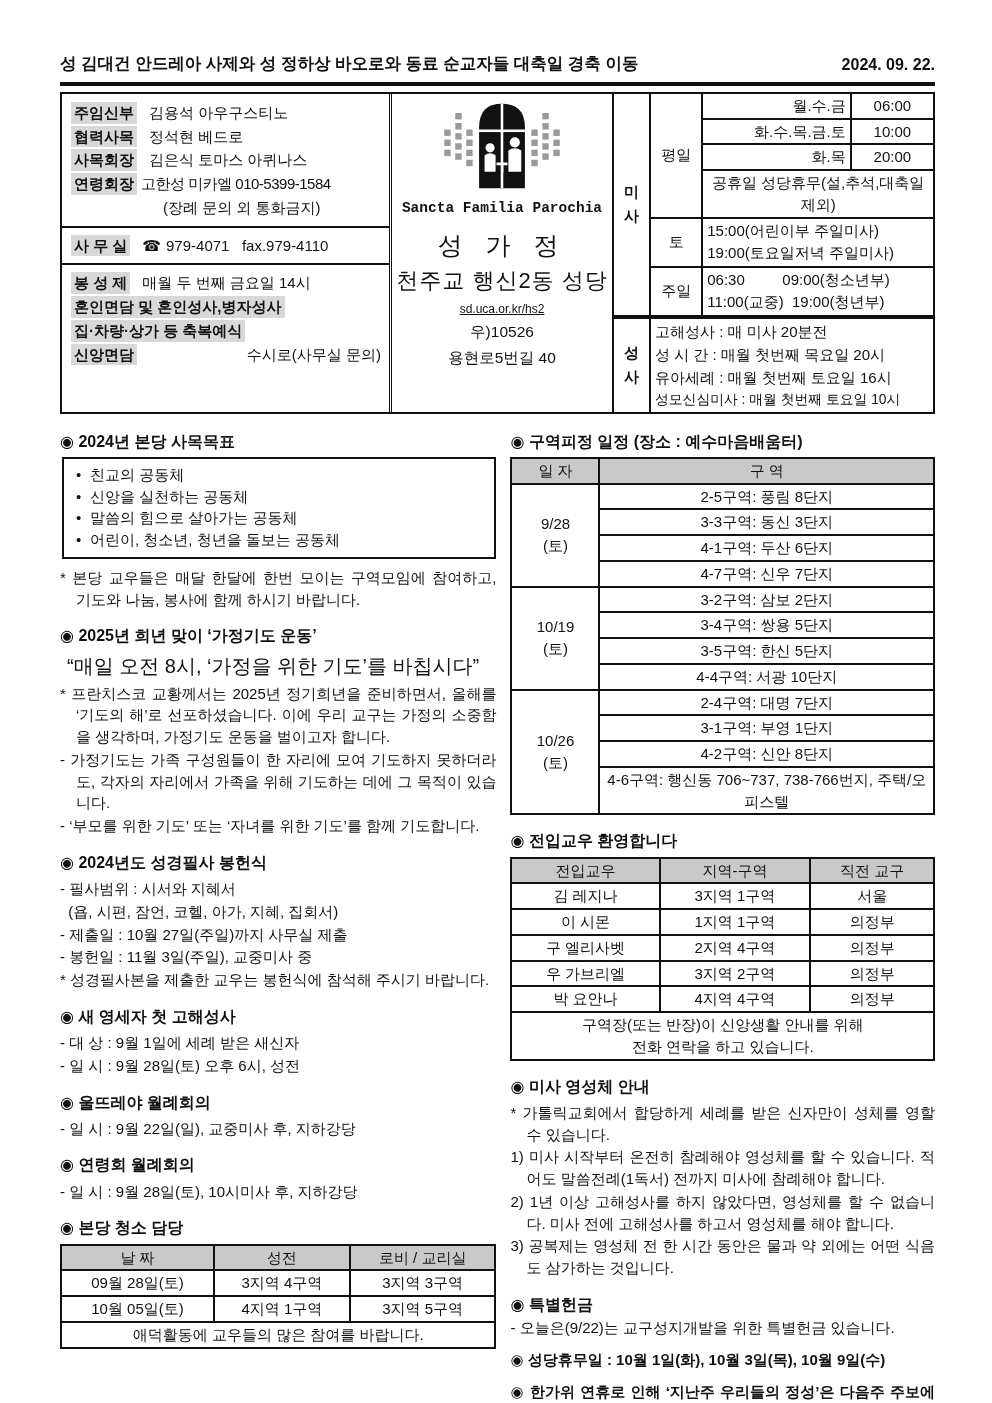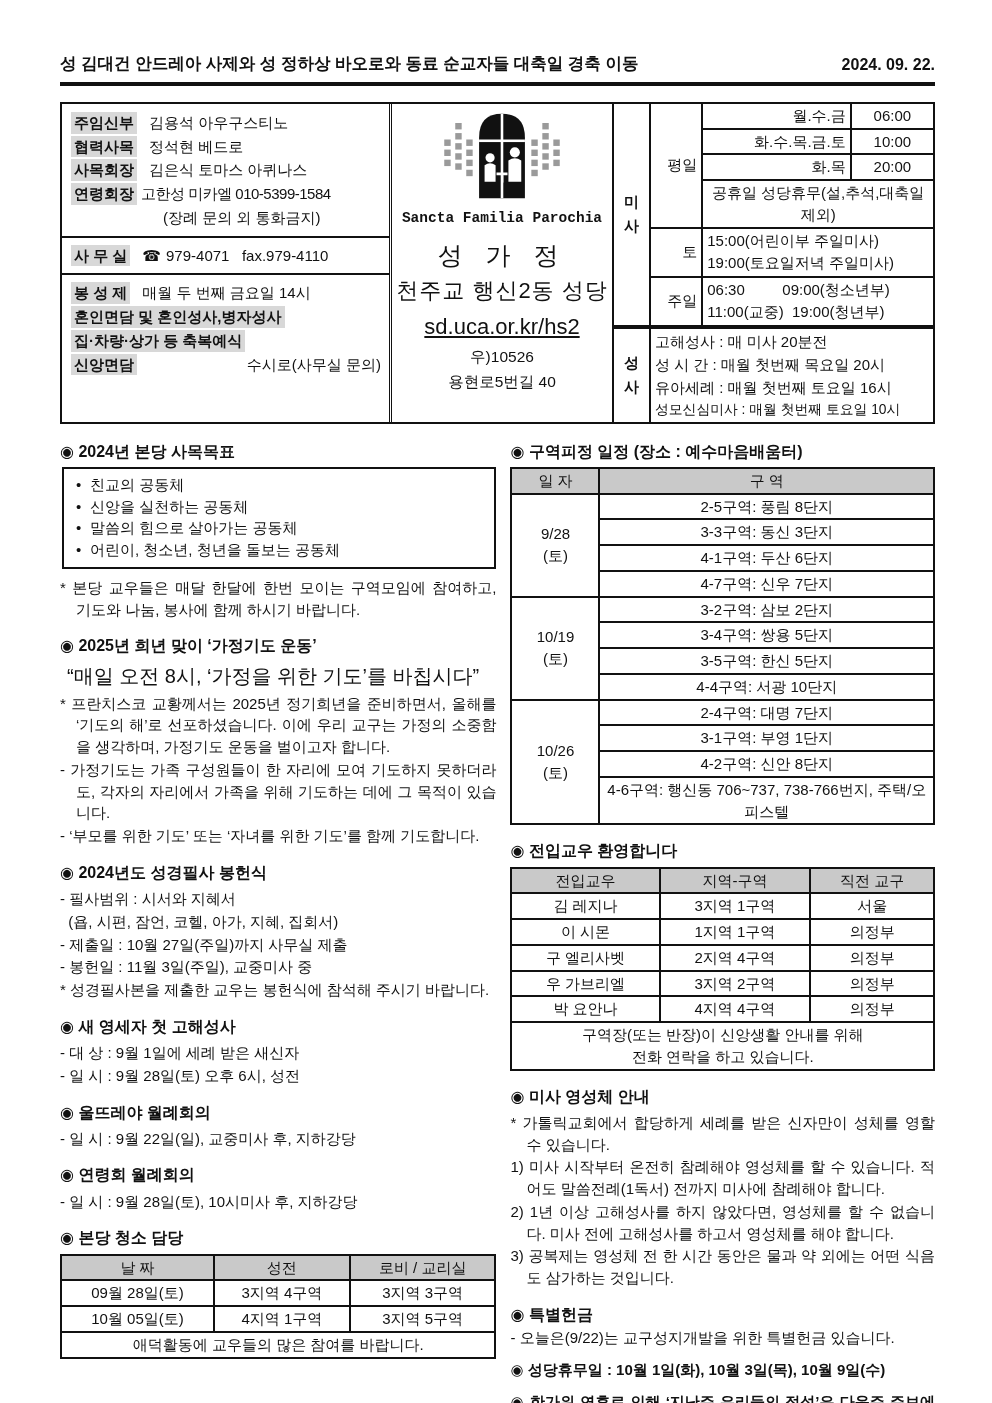--- a/index.html
+++ b/index.html
@@ -10,48 +10,48 @@
   }
   .page { padding:52px 57px 0 60px; }
   .pre { white-space:pre-wrap; }
 
   
   .titlebar { display:flex; justify-content:space-between; align-items:flex-end;
     font-weight:bold; font-size:16.5px; padding-bottom:6px; border-bottom:4px solid #111; }
   .titlebar .date { font-size:16px; }
 
   
-  .header-table { display:flex; border:2px solid #111; border-top:2px solid #111; margin-top:16px; }
+  .header-table { display:flex; border:2px solid #111; border-top:2px solid #111; margin-top:6px; }
   .info-panel { width:330px; border-right:3px double #111; padding:6px 8px 8px 9px; }
   .info-row { display:flex; margin:2px 0; }
   .lab { background:#d8d8d8; font-weight:bold; padding:0 3px; white-space:nowrap; }
   .val { padding-left:12px; }
   .note-line { padding-left:92px; }
   .sep { border-top:2px solid #111; margin:7px -8px 7px -9px; }
   .row-between { display:flex; justify-content:space-between; }
 
   .parish-panel { width:222px; border-right:2px solid #111; text-align:center; padding:8px 4px; }
   .latin { font-family:"Liberation Mono","DejaVu Sans Mono",monospace; font-weight:bold; font-size:14.5px; margin-top:2px; }
   .pname1 { font-size:25px; letter-spacing:8px; margin-top:8px; }
   .pname2 { font-size:22px; letter-spacing:1px; margin-top:2px; }
-  .purl { font-size:22px; text-decoration:underline; margin-top:4px; }
+  .purl { font-size:12px; text-decoration:underline; margin-top:4px; }
   .pzip, .paddr { font-size:15.5px; margin-top:3px; }
 
   .sched-panel { flex:1; }
   table { border-collapse:collapse; width:100%; }
   .mass-table td, .sac-table td { border:2px solid #111; padding:1px 4px; font-size:15px; }
   .mass-table tr:first-child td { border-top:none; }
   .mass-table td:first-child { border-left:none; }
   .sac-table td:first-child { border-left:none; }
   .sac-table td { border-bottom:none; }
   .mass-table td:last-child, .sac-table td:last-child { border-right:none; }
   .vlab { width:36px; text-align:center; font-weight:bold; font-size:17px;
           word-break:break-all; line-height:1.6; letter-spacing:0; }
   .vlab span { display:block; }
-  .plab { width:52px; text-align:right; }
+  .plab { width:52px; text-align:center; }
   .days { width:148px; text-align:right; }
   .time { width:82px; text-align:center; }
   .holnote { font-size:12.8px; text-align:center; padding:1px 1px; }
   .multi { line-height:1.5; padding:2px 6px; }
   .sac-lines { line-height:1.55; padding:3px 5px; }
   .sac-lines div:last-child { font-size:13.8px; }
 
   
   .cols { display:flex; margin-top:16px; gap:14px; }
   .col-l { width:438px; }

